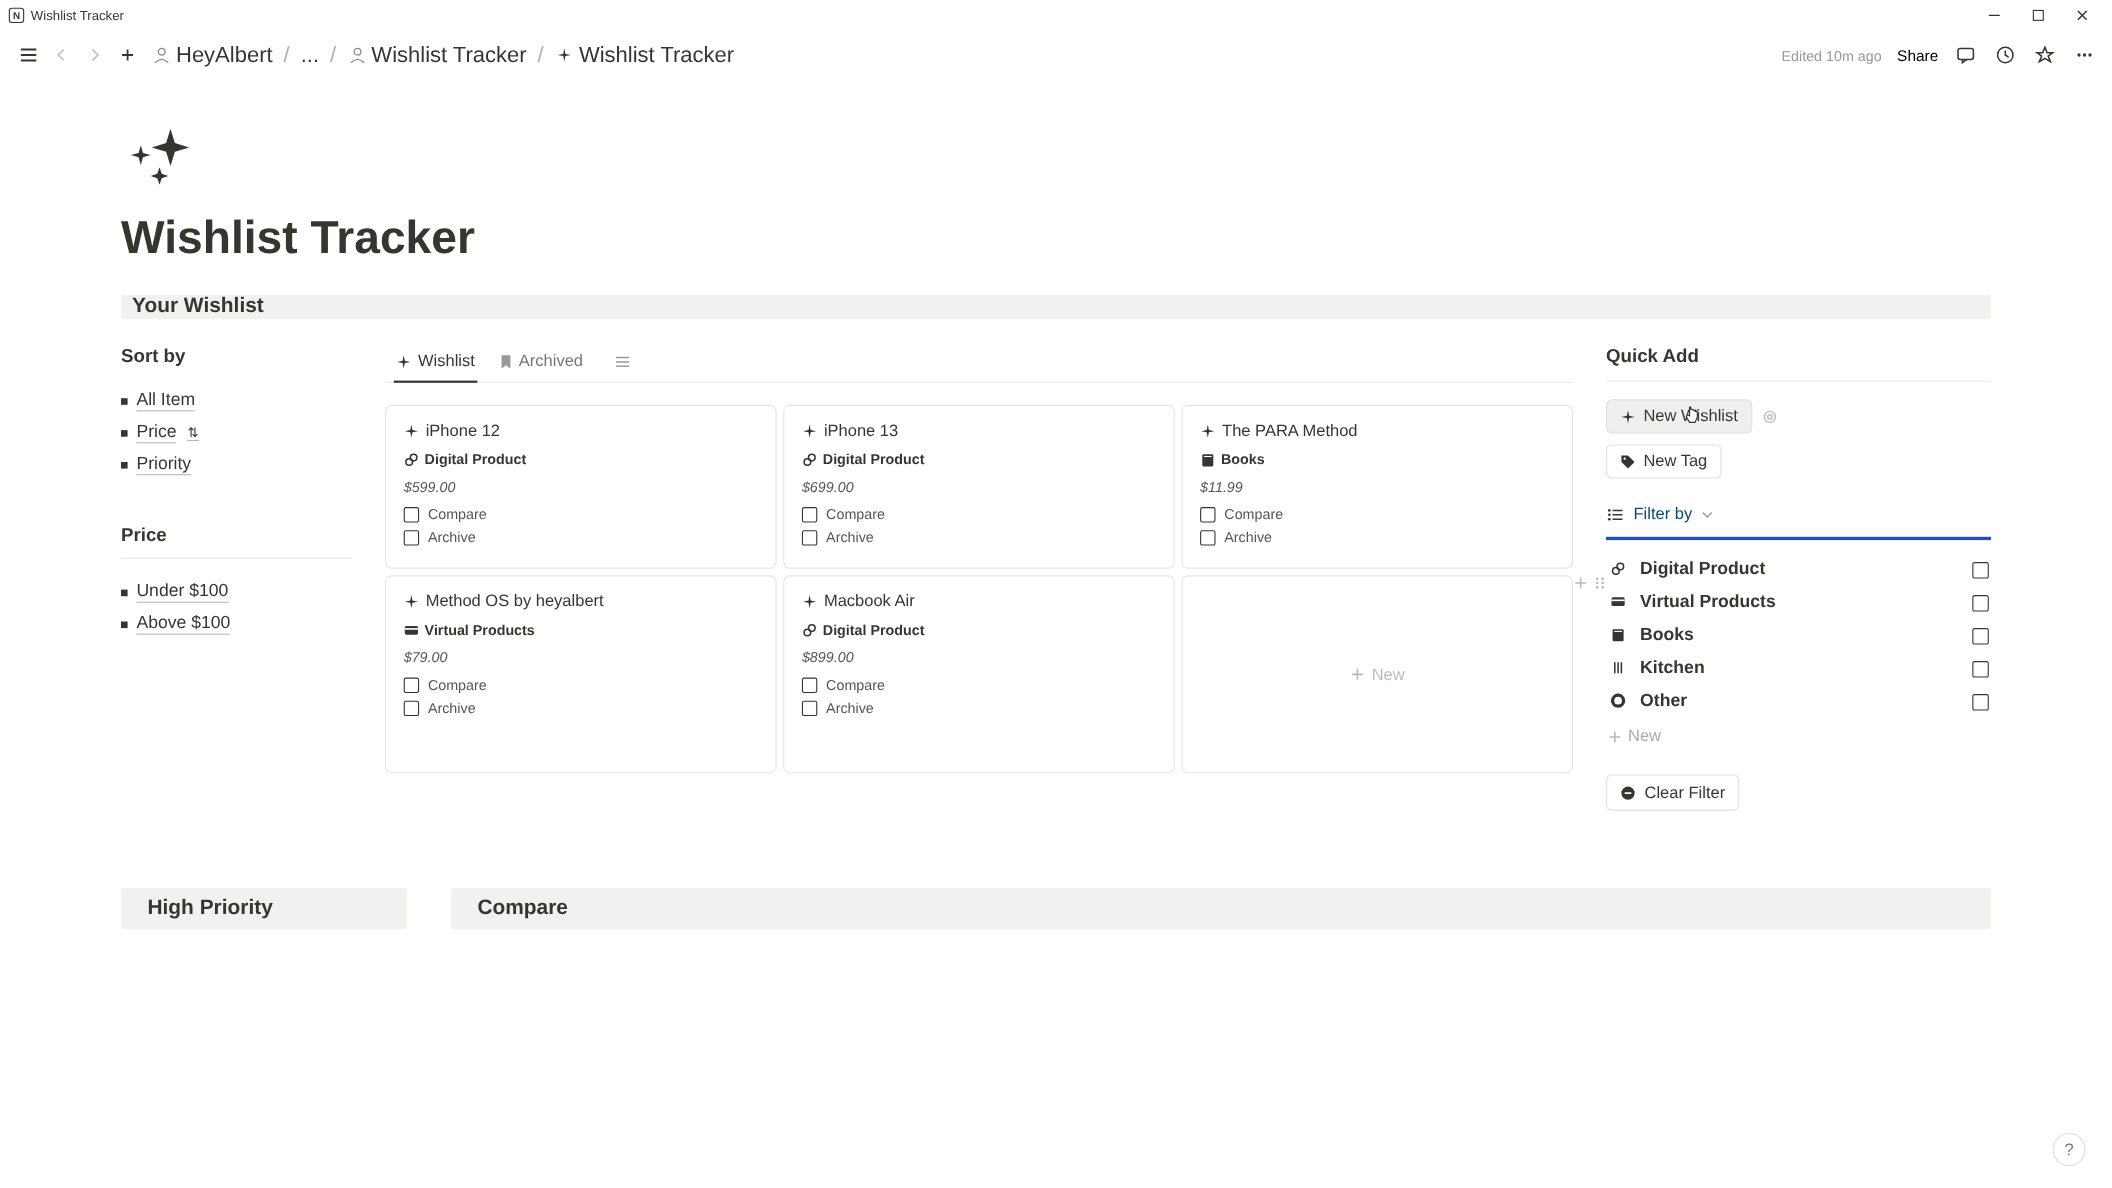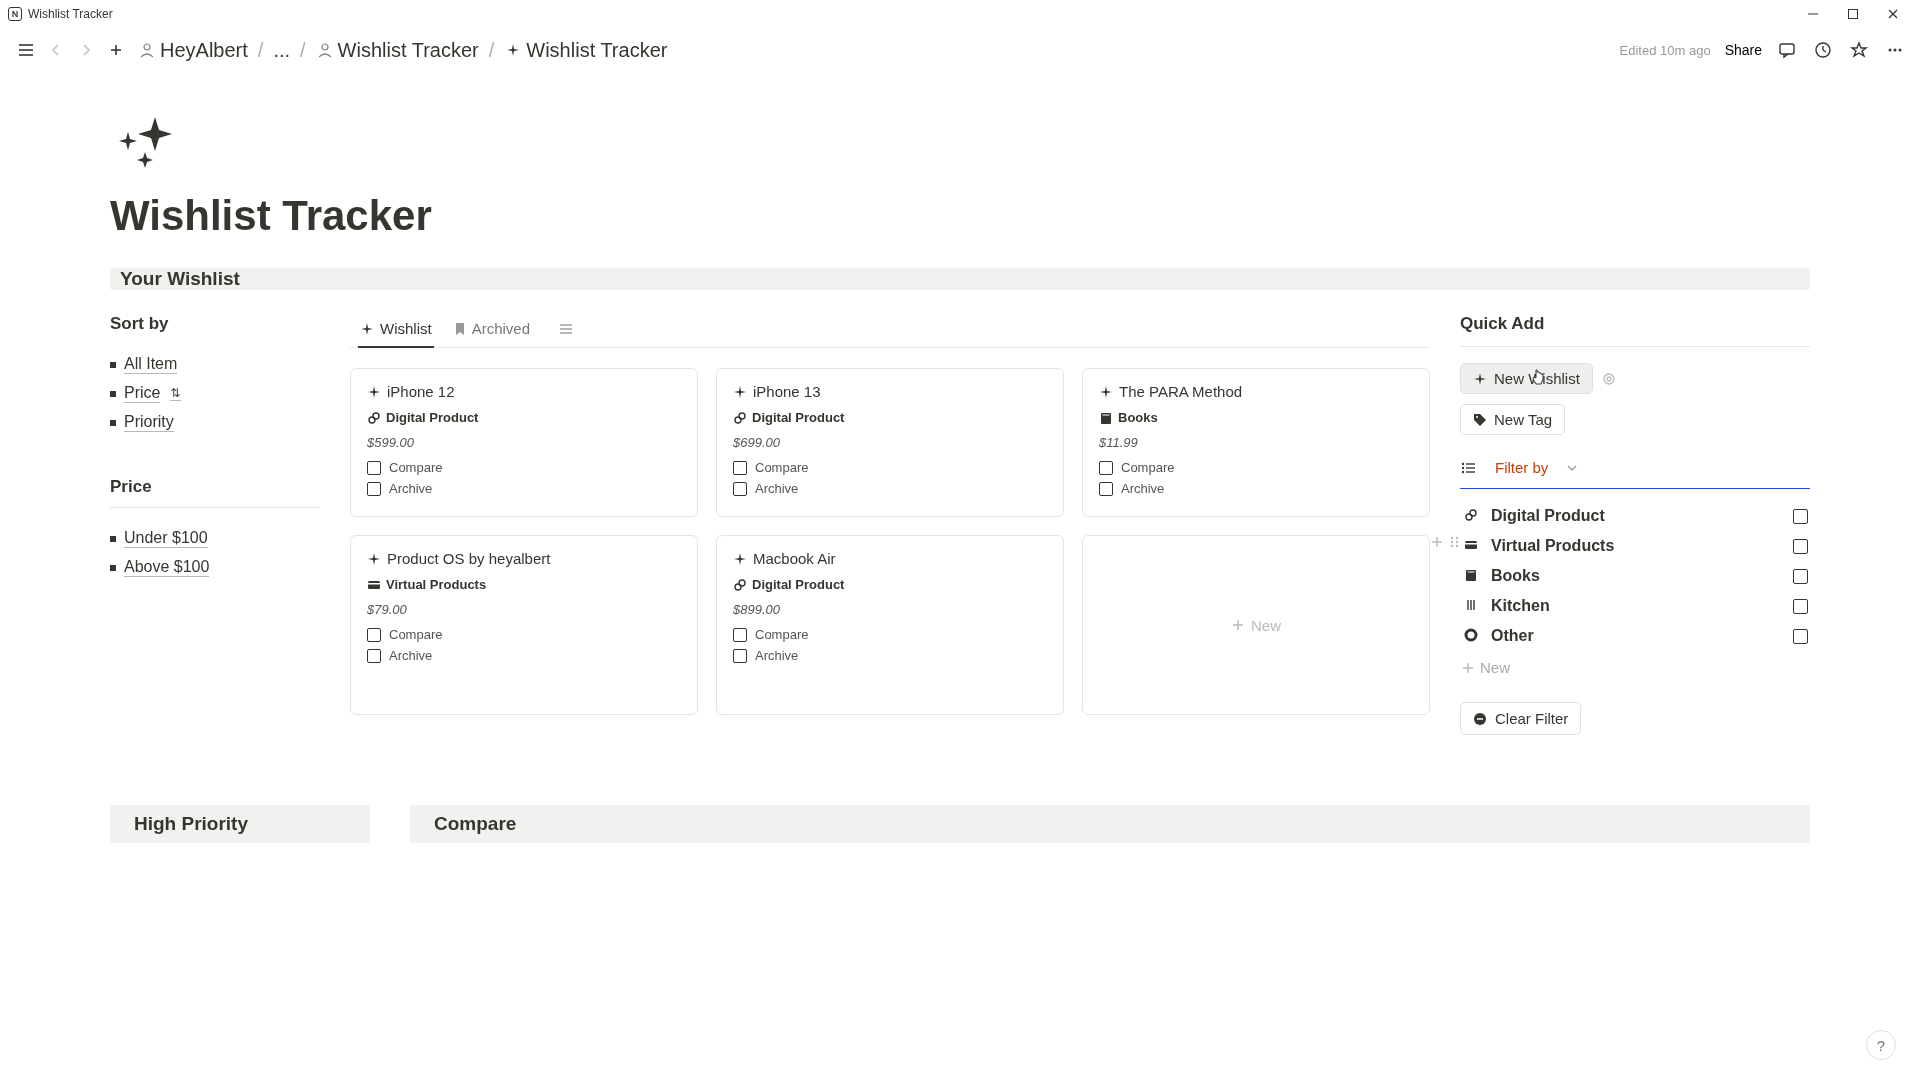--- a/index.html
+++ b/index.html
@@ -44,40 +44,40 @@
 .price-heading { font-size: 17px; font-weight: 600; margin-top: 40px; margin-bottom: 16px; border-bottom: 1px solid #e5e5e3; padding-bottom: 10px; }
 
 
 .tabs { display: flex; align-items: center; gap: 18px; border-bottom: 1px solid #e9e9e7; margin-bottom: 20px; padding-left: 8px; }
 .tab { display: flex; align-items: center; gap: 6px; padding: 6px 2px 10px 2px; font-size: 15px; cursor: pointer; color: #777; position: relative; }
 .tab.active { color: #37352f; font-weight: 500; }
 .tab.active::after { content: ""; position: absolute; left: 0; right: 0; bottom: -1px; height: 2px; background: #37352f; }
 .tab-more { margin-left: 6px; }
 
 
-.cards { display: grid; grid-template-columns: repeat(3, 1fr); gap: 18px; }
+.cards { display: grid; grid-template-columns: repeat(3, 1fr); gap: 6px; }
 .card { border: 1px solid #e5e5e3; border-radius: 6px; padding: 14px 16px; background: #fff; cursor: pointer; }
 .card-title { display: flex; align-items: center; gap: 6px; font-size: 15px; font-weight: 500; margin-bottom: 10px; }
 .card-tag { display: flex; align-items: center; gap: 5px; font-size: 13px; font-weight: 600; margin-bottom: 10px; }
 .card-price { font-size: 13px; color: #555; margin-bottom: 10px; font-style: italic; }
 .card-check { display: flex; align-items: center; gap: 8px; font-size: 13px; color: #555; margin-bottom: 6px; cursor: pointer; }
 .checkbox { width: 14px; height: 14px; border: 1.4px solid #37352f; border-radius: 2px; }
 .card.new-card { display: flex; align-items: center; justify-content: center; color: #bbb; gap: 6px; font-size: 15px; min-height: 180px; position: relative; }
 .card-hover-controls { position: absolute; top: -2px; right: -32px; display: flex; gap: 4px; color: #aaa; }
 
 
 .quick-heading { font-size: 17px; font-weight: 600; margin-bottom: 16px; border-bottom: 1px solid #e9e9e7; padding-bottom: 12px; }
 .quick-btn-row { display: flex; align-items: center; gap: 6px; margin-bottom: 10px; }
 .quick-btn { display: inline-flex; align-items: center; gap: 7px; border: 1px solid #e0e0de; border-radius: 5px; padding: 6px 12px; font-size: 15px; cursor: pointer; background: #fff; }
 .quick-btn.active { background: #efefed; }
 .gear-btn { width: 20px; height: 20px; display: flex; align-items: center; justify-content: center; color: #aaa; cursor: pointer; }
 .cursor-hand { position: absolute; margin-left: 70px; margin-top: -4px; }
 
 
-.filter-row { display: flex; align-items: center; gap: 19px; font-size: 15px; color: #c2410c; margin-top: 24px; margin-bottom: 12px; border-bottom: 1px solid #1d4ed8; padding-bottom: 12px; cursor: pointer; }
+.filter-row { display: flex; align-items: center; gap: 9px; font-size: 15px; color: #0c4a6e; margin-top: 24px; margin-bottom: 12px; border-bottom: 3px solid #1d4ed8; padding-bottom: 12px; cursor: pointer; }
 .filter-item { display: flex; align-items: center; gap: 9px; font-size: 16px; font-weight: 600; padding: 6px 2px; cursor: pointer; }
 .filter-item .box { margin-left: auto; width: 15px; height: 15px; border: 1.5px solid #37352f; border-radius: 2px; }
 .filter-icon { width: 20px; display: flex; justify-content: center; }
 .filter-new { display: flex; align-items: center; gap: 6px; color: #aaa; font-size: 15px; padding: 8px 2px; cursor: pointer; }
 .clear-btn { display: inline-flex; align-items: center; gap: 8px; border: 1px solid #e0e0de; border-radius: 5px; padding: 7px 12px; font-size: 15px; margin-top: 18px; cursor: pointer; }
 
 
 .bottom-sections { display: flex; gap: 40px; margin-top: 70px; }
 .bottom-left { width: 260px; }
 .bottom-header { background: #f1f1ef; padding: 8px 24px; font-size: 19px; font-weight: 600; border-radius: 3px; }
@@ -356,21 +356,21 @@
               <span>Archive</span>
             </div>
           </div>
           <div class="card">
             <div class="card-title">
               <span>
                 <svg width="14" height="14">
                   <path d="M7 1 L8 6 L13 7 L8 8 L7 13 L6 8 L1 7 L6 6 Z" fill="#37352f"></path>
                 </svg>
               </span>
-              <span>Product OS by heyalbert</span>
+              <span>Method OS by heyalbert</span>
             </div>
             <div class="card-tag">
               <span>
                 <svg width="14" height="14">
                   <rect x="1" y="3" width="12" height="8" rx="1.5" fill="#37352f"></rect>
                   <rect x="1" y="5" width="12" height="1.5" fill="#fff"></rect>
                 </svg>
               </span>
               <span>Virtual Products</span>
             </div>

